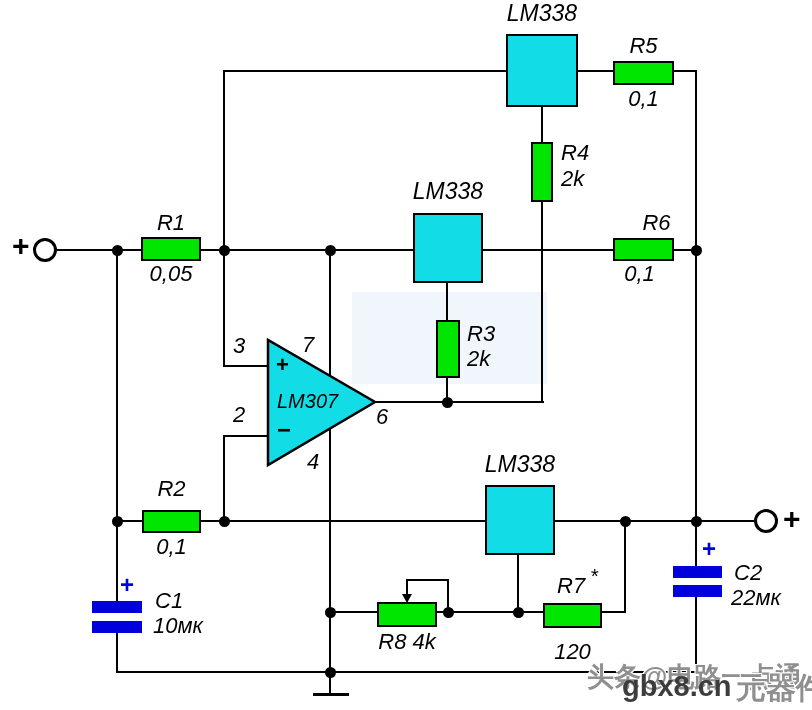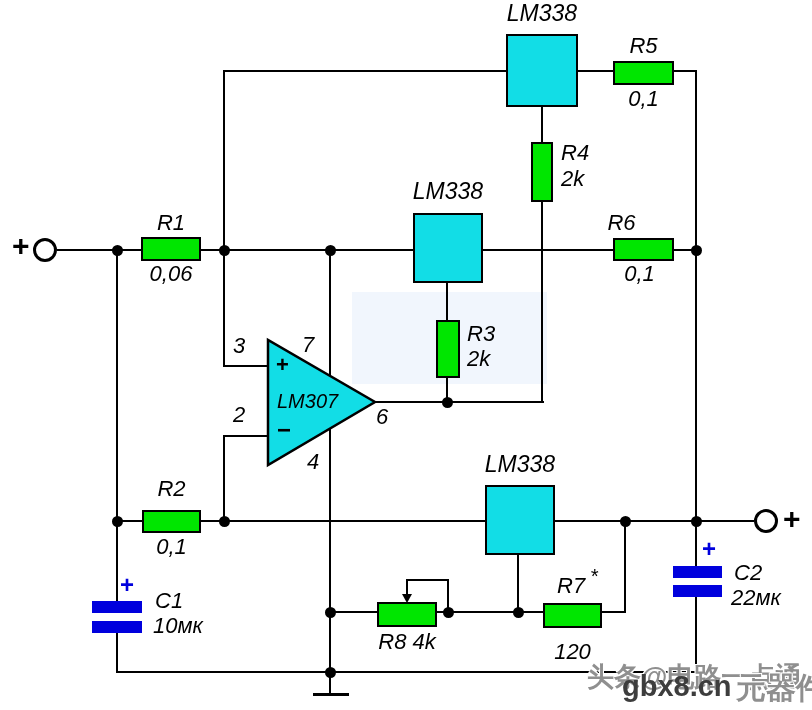--- a/index.html
+++ b/index.html
@@ -117,26 +117,26 @@
   <span class="lbl sign" style="left:783px;top:503px;font-size:30px;">+</span>
 
   <span class="lbl ctr" style="left:505px;top:1px;width:74px;font-size:23px;">LM338</span>
   <span class="lbl ctr" style="left:411px;top:179px;width:74px;font-size:23px;">LM338</span>
   <span class="lbl ctr" style="left:483px;top:452px;width:74px;font-size:23px;">LM338</span>
 
   <span class="lbl ctr" style="left:613px;top:34px;width:61px;">R5</span>
   <span class="lbl ctr" style="left:613px;top:87px;width:61px;">0,1</span>
   <span class="lbl" style="left:561px;top:141px;">R4</span>
   <span class="lbl" style="left:561px;top:167px;">2k</span>
-  <span class="lbl ctr" style="left:591px;top:211px;width:61px;">R6</span>
+  <span class="lbl ctr" style="left:626px;top:211px;width:61px;">R6</span>
   <span class="lbl ctr" style="left:609px;top:262px;width:61px;">0,1</span>
   <span class="lbl" style="left:467px;top:322px;">R3</span>
   <span class="lbl" style="left:467px;top:347px;">2k</span>
   <span class="lbl ctr" style="left:141px;top:211px;width:60px;">R1</span>
-  <span class="lbl ctr" style="left:135px;top:262px;width:72px;">0,06</span>
+  <span class="lbl ctr" style="left:135px;top:262px;width:72px;">0,05</span>
   <span class="lbl ctr" style="left:142px;top:477px;width:59px;">R2</span>
   <span class="lbl ctr" style="left:142px;top:535px;width:59px;">0,1</span>
   <span class="lbl" style="left:557px;top:574px;">R7</span>
   <span class="lbl" style="left:590px;top:566px;font-size:20px;">*</span>
   <span class="lbl ctr" style="left:543px;top:640px;width:59px;">120</span>
   <span class="lbl ctr" style="left:370px;top:630px;width:74px;">R8 4k</span>
 
   <span class="lbl" style="left:277px;top:391px;font-size:20px;">LM307</span>
   <span class="lbl sign" style="left:276px;top:353px;font-size:22px;">+</span>
   <span class="lbl sign" style="left:277px;top:417px;font-size:24px;">−</span>

